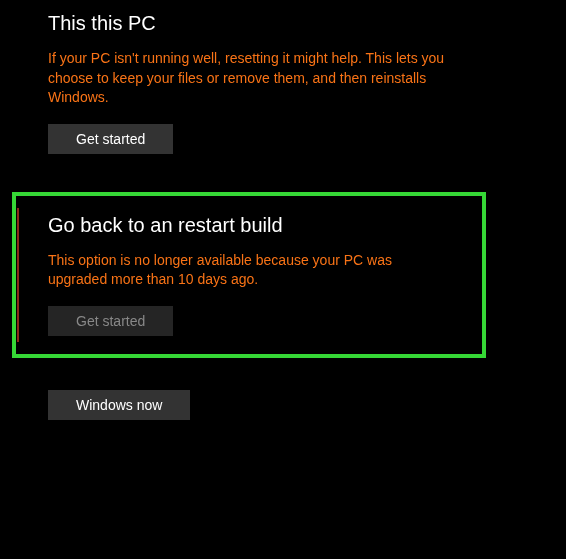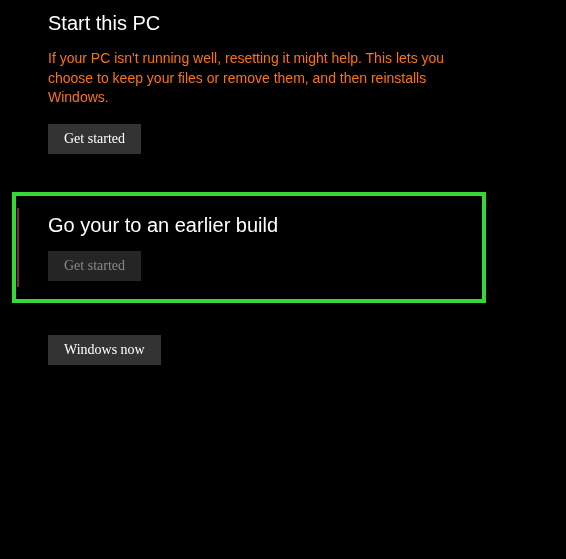--- a/index.html
+++ b/index.html
@@ -34,23 +34,23 @@
       color: #f97316;
       line-height: 1.4;
       margin-bottom: 16px;
       max-width: 430px;
     }
     .btn {
       display: inline-block;
       background: #333333;
       color: #ffffff;
       border: none;
-      padding: 7px 16px;
+      padding: 7px 28px;
       font-size: 14px;
-      font-family: Liberation Serif, serif;
+      font-family: Liberation Sans, sans-serif;
       cursor: pointer;
     }
     .btn.disabled {
       background: #252525;
       color: #888888;
       cursor: default;
     }
     .highlight-wrapper {
       border: 4px solid #36d836;
       margin-left: -36px;
@@ -71,28 +71,29 @@
     .highlight-wrapper .section {
       margin-bottom: 0;
     }
   </style>
 </head>
 <body>
 
 <div class="content">
 
   <div class="section">
-    <h2 class="section-title">Start this PC</h2>
+    <h2 class="section-title">This this PC</h2>
     <p class="section-desc">If your PC isn't running well, resetting it might help. This lets you choose to keep your files or remove them, and then reinstalls Windows.</p>
     <button class="btn">Get started</button>
   </div>
 
   <div class="highlight-wrapper">
     <div class="section">
-      <h2 class="section-title">Go your to an earlier build</h2>
+      <h2 class="section-title">Go back to an restart build</h2>
+      <p class="section-desc">This option is no longer available because your PC was upgraded more than 10 days ago.</p>
       <button class="btn disabled">Get started</button>
     </div>
   </div>
 
   <div class="section">
     <button class="btn">Windows now</button>
   </div>
 
 </div>
 

